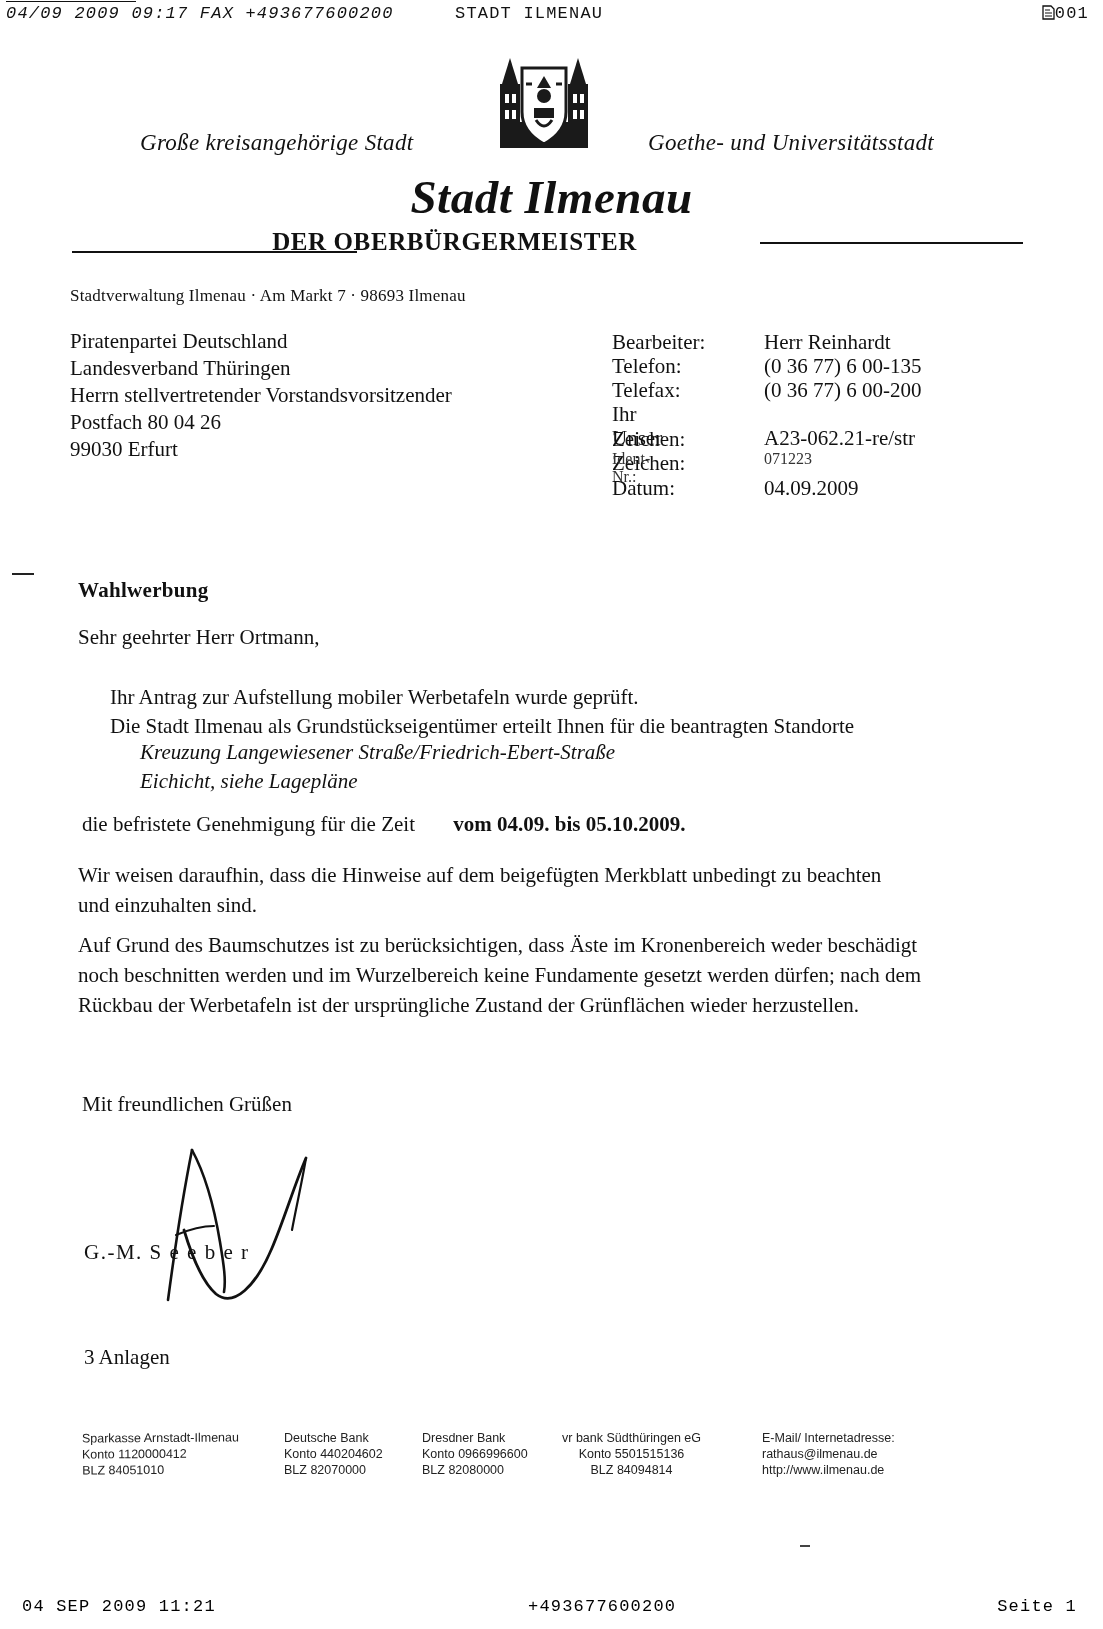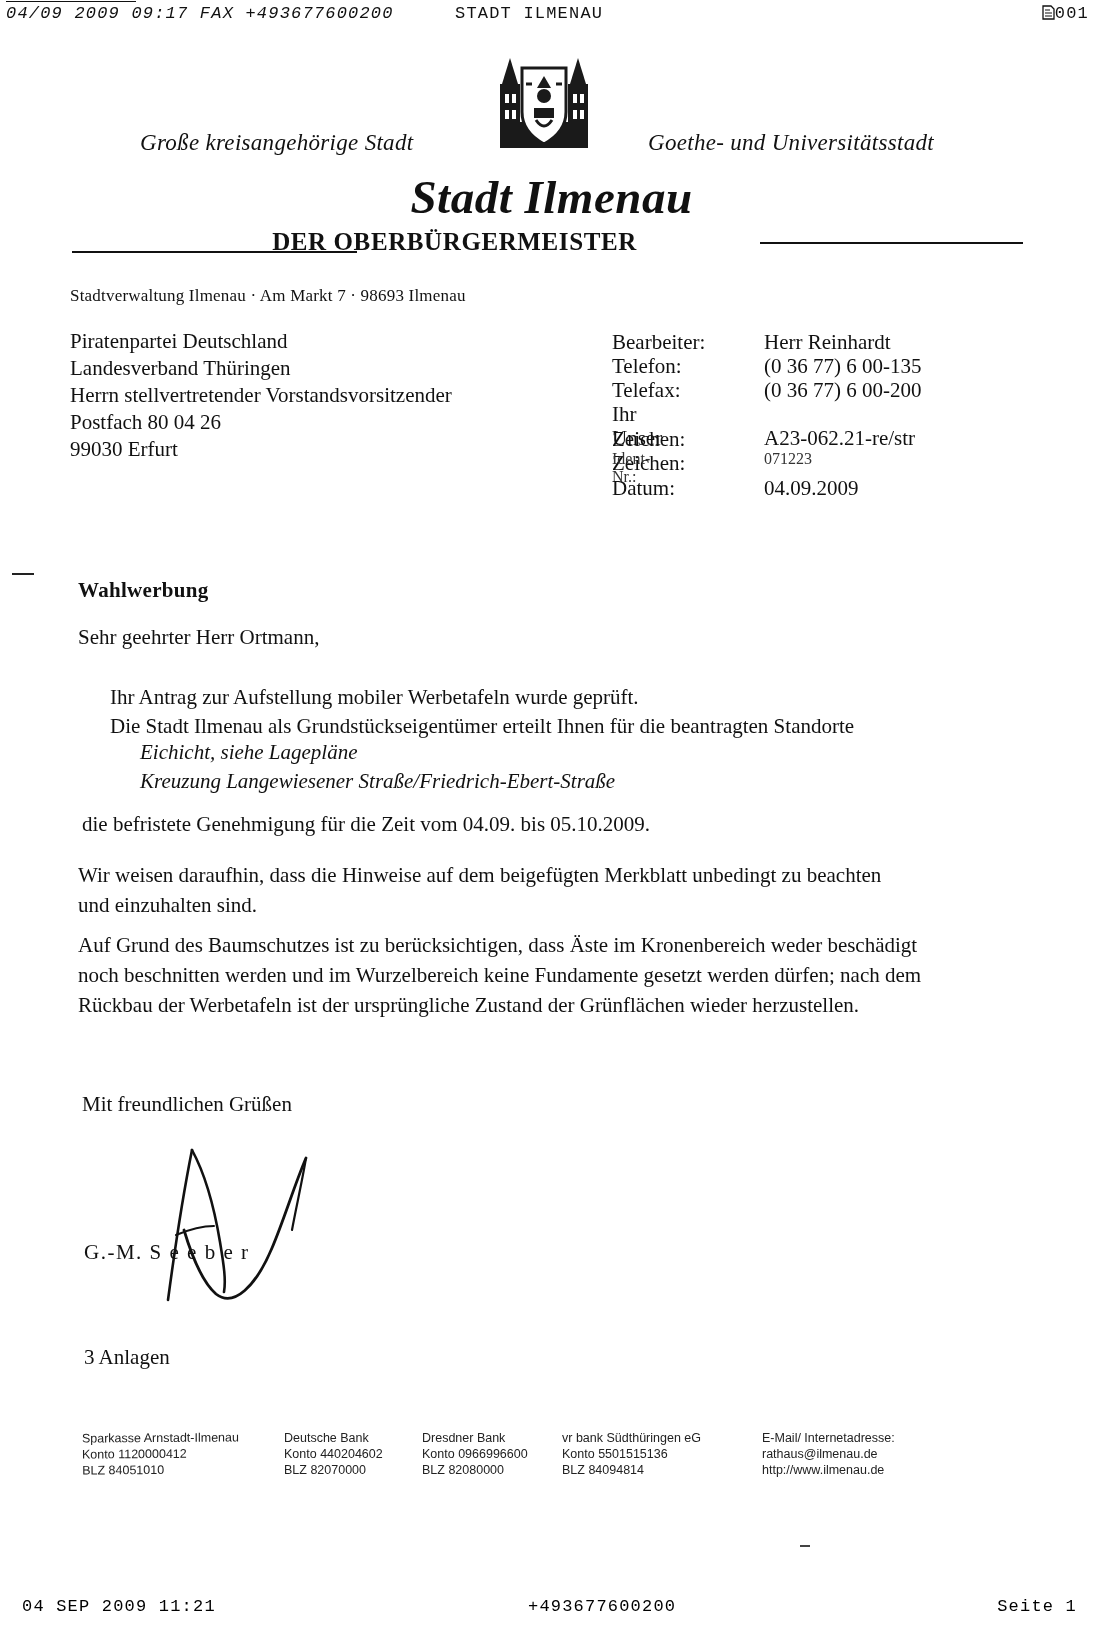--- a/index.html
+++ b/index.html
@@ -221,21 +221,21 @@
     font-style: italic;
     line-height: 29px;
   }
   .para2 {
     position: absolute;
     left: 82px;
     top: 812px;
     width: 880px;
     font-size: 21px;
   }
-  .para2 b { font-weight: normal; }
+  .para2 b { font-weight: bold; margin-left: 33px; }
   .para3 {
     position: absolute;
     left: 78px;
     top: 860px;
     width: 820px;
     font-size: 21px;
     line-height: 30px;
   }
   .para4 {
     position: absolute;
@@ -284,21 +284,21 @@
     line-height: 16px;
     color: #222;
   }
   .bankfooter .col {
     position: absolute;
     top: 0;
   }
   .bankfooter .c0 { left: 0px;   transform: rotate(-0.4deg); }
   .bankfooter .c1 { left: 202px; }
   .bankfooter .c2 { left: 340px; }
-  .bankfooter .c3 { left: 480px; }
+  .bankfooter .c3 { left: 480px; text-align: center; }
   .bankfooter .c4 { left: 680px; }
   .footer-dash {
     position: absolute;
     left: 800px;
     top: 1545px;
     width: 10px;
     height: 2px;
     background: #444;
   }
 </style>
@@ -402,22 +402,22 @@
 
 <div class="subject">Wahlwerbung</div>
 <div class="salutation">Sehr geehrter Herr Ortmann,</div>
 
 <div class="para1">
   <div>Ihr Antrag zur Aufstellung mobiler Werbetafeln wurde geprüft.</div>
   <div>Die Stadt Ilmenau als Grundstückseigentümer erteilt Ihnen für die beantragten Standorte</div>
 </div>
 
 <div class="locations">
+  <div>Kreuzung Langewiesener Straße/Friedrich-Ebert-Straße</div>
   <div>Eichicht, siehe Lagepläne</div>
-  <div>Kreuzung Langewiesener Straße/Friedrich-Ebert-Straße</div>
 </div>
 
 <div class="para2">
   <span>die befristete Genehmigung für die Zeit </span><b>vom 04.09. bis 05.10.2009.</b>
 </div>
 
 <div class="para3">Wir weisen daraufhin, dass die Hinweise auf dem beigefügten Merkblatt unbedingt zu beachten und einzuhalten sind.</div>
 <div class="para4">Auf Grund des Baumschutzes ist zu berücksichtigen, dass Äste im Kronenbereich weder beschädigt noch beschnitten werden und im Wurzelbereich keine Fundamente gesetzt werden dürfen; nach dem Rückbau der Werbetafeln ist der ursprüngliche Zustand der Grünflächen wieder herzustellen.</div>
 
 <div class="closing">Mit freundlichen Grüßen</div>

